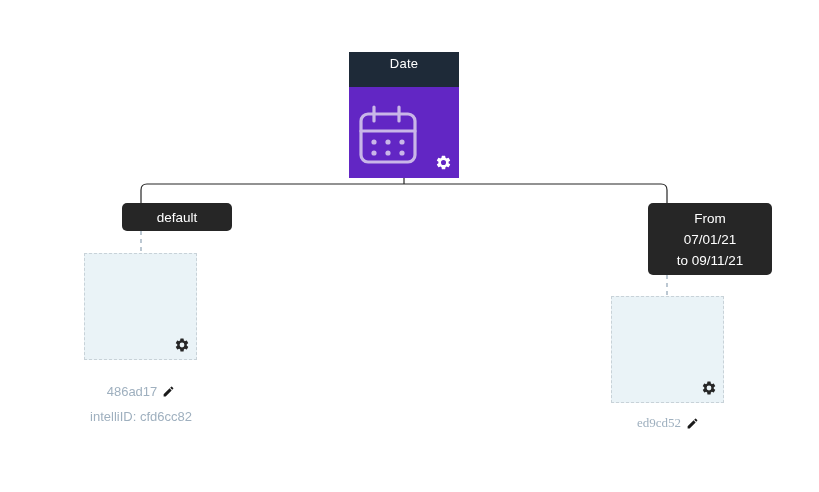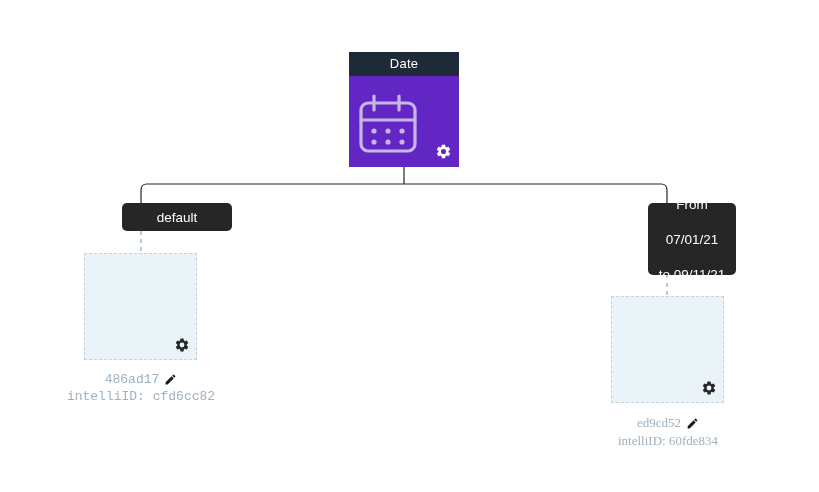--- a/index.html
+++ b/index.html
@@ -31,21 +31,21 @@
   }
 
   
   .root-node {
     position: absolute;
     left: 349px;
     top: 52px;
     width: 110px;
   }
   .root-header {
-    height: 24px;
+    height: 35px;
     background: #1e2a38;
     color: #ffffff;
     font-size: 13px;
     line-height: 24px;
     text-align: center;
     letter-spacing: .2px;
   }
   .root-body {
     position: relative;
     height: 91px;
@@ -85,23 +85,22 @@
   }
   #badge-left {
     left: 86px;
     top: 203px;
     width: 110px;
     height: 28px;
   }
   #badge-right {
     left: 612px;
     top: 203px;
-    width: 88px;
+    width: 124px;
     height: 72px;
-    gap: 14px;
   }
 
   
   .leaf-card {
     position: absolute;
     background: #eaf3f7;
     border: 1px dashed #c8d2d8;
     box-sizing: border-box;
   }
   #card-left {
@@ -132,24 +131,24 @@
     color: #9fb0bf;
     font-size: 13px;
   }
   .caption-id {
     display: inline-flex;
     align-items: center;
     gap: 5px;
     white-space: nowrap;
   }
   .caption-intelli {
-    margin-top: 2px;
+    margin-top: 10px;
     white-space: nowrap;
   }
-  #caption-left  { left: 61px;  top: 372px; font-family: Liberation Mono, monospace; }
+  #caption-left  { left: 61px;  top: 384px; }
   #caption-right { left: 588px; top: 415px; font-family: Liberation Serif, serif; }
 
   .pencil-icon { width: 13px; height: 13px; display: inline-block; }
 </style>
 </head>
 <body>
 
 <div id="canvas">
 
   <svg id="edges" viewBox="0 0 819 492" xmlns="http://www.w3.org/2000/svg">
@@ -232,16 +231,15 @@
 
   <div class="caption" id="caption-right">
     <div class="caption-id">
       <span>ed9cd52</span>
       <span class="pencil-icon">
         <svg width="13" height="13" viewBox="0 0 24 24" xmlns="http://www.w3.org/2000/svg">
           <path fill="#1a1a1a" d="M3 17.25V21h3.75L17.81 9.94l-3.75-3.75L3 17.25zM20.71 7.04a1 1 0 0 0 0-1.41l-2.34-2.34a1 1 0 0 0-1.41 0l-1.83 1.83 3.75 3.75 1.83-1.83z"></path>
         </svg>
       </span>
     </div>
-    <div class="caption-intelli">intelliID: 60fde834</div>
   </div>
 
 </div>
 
 </body></html>

